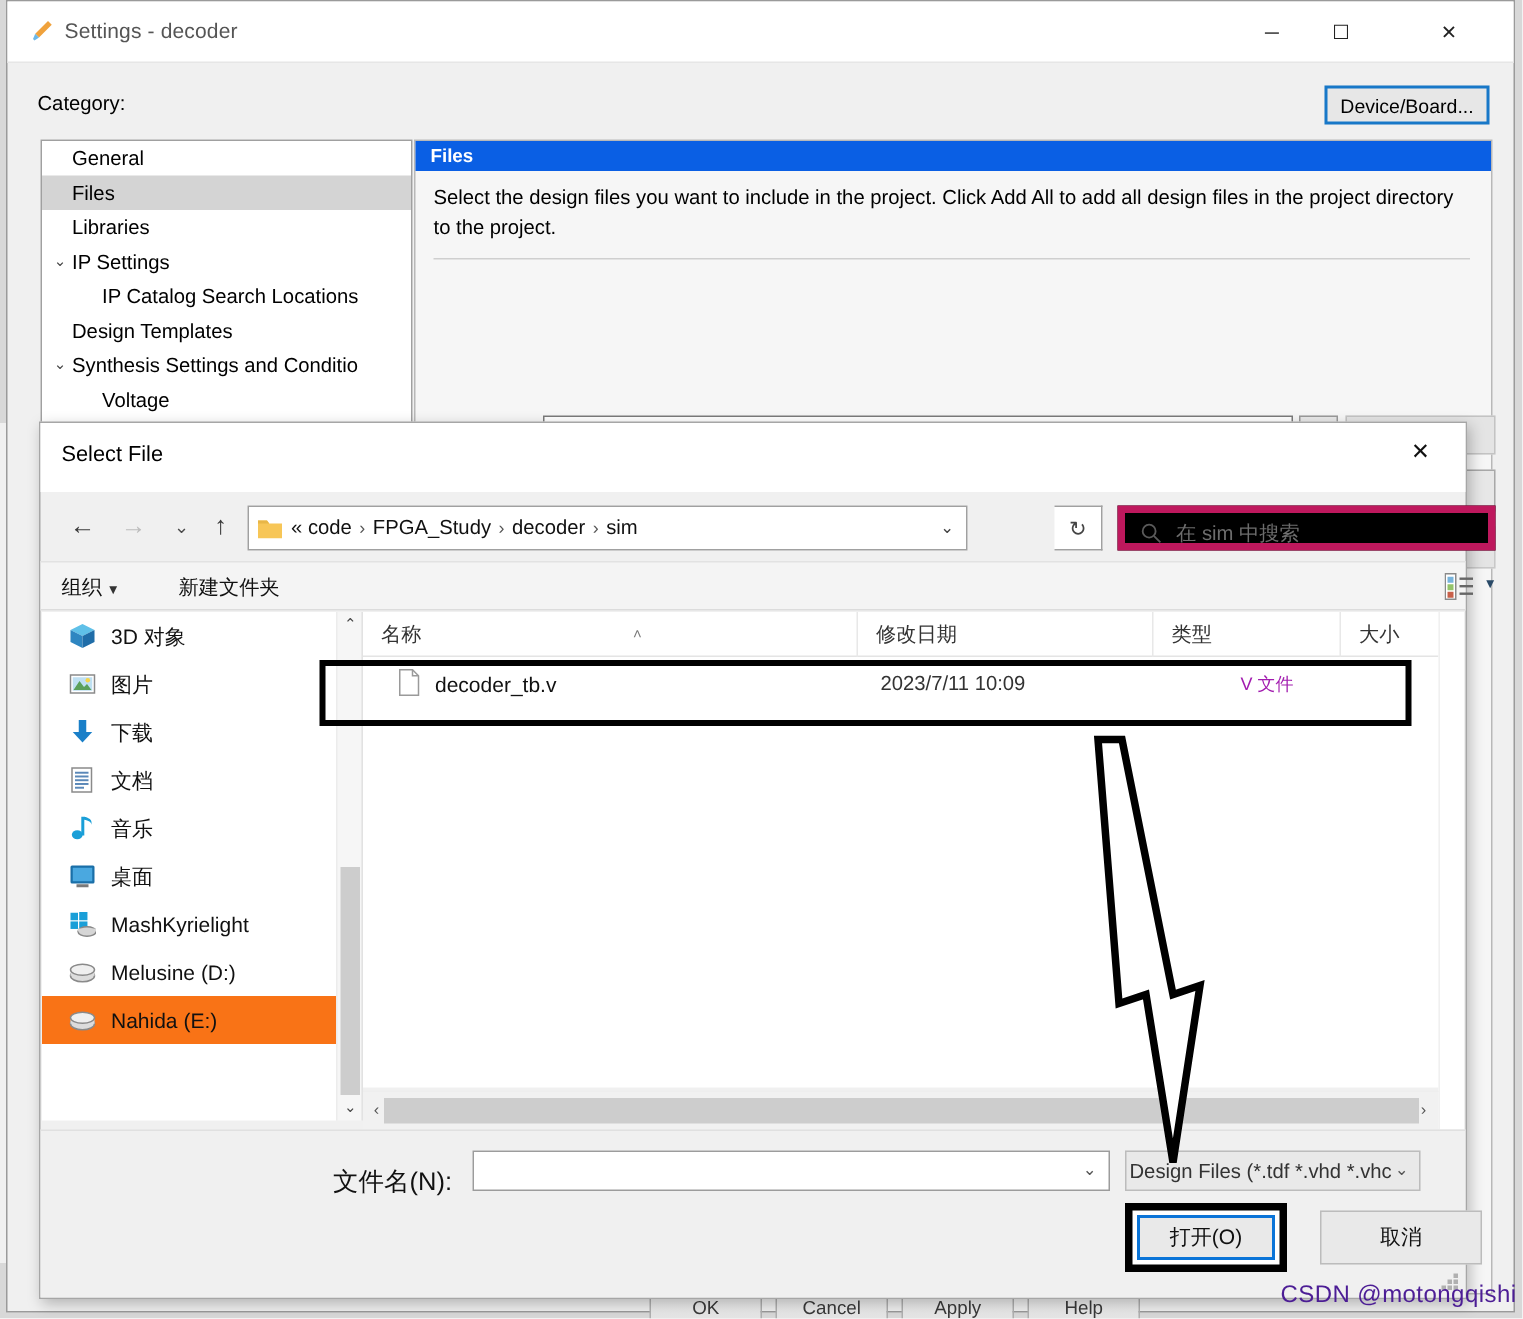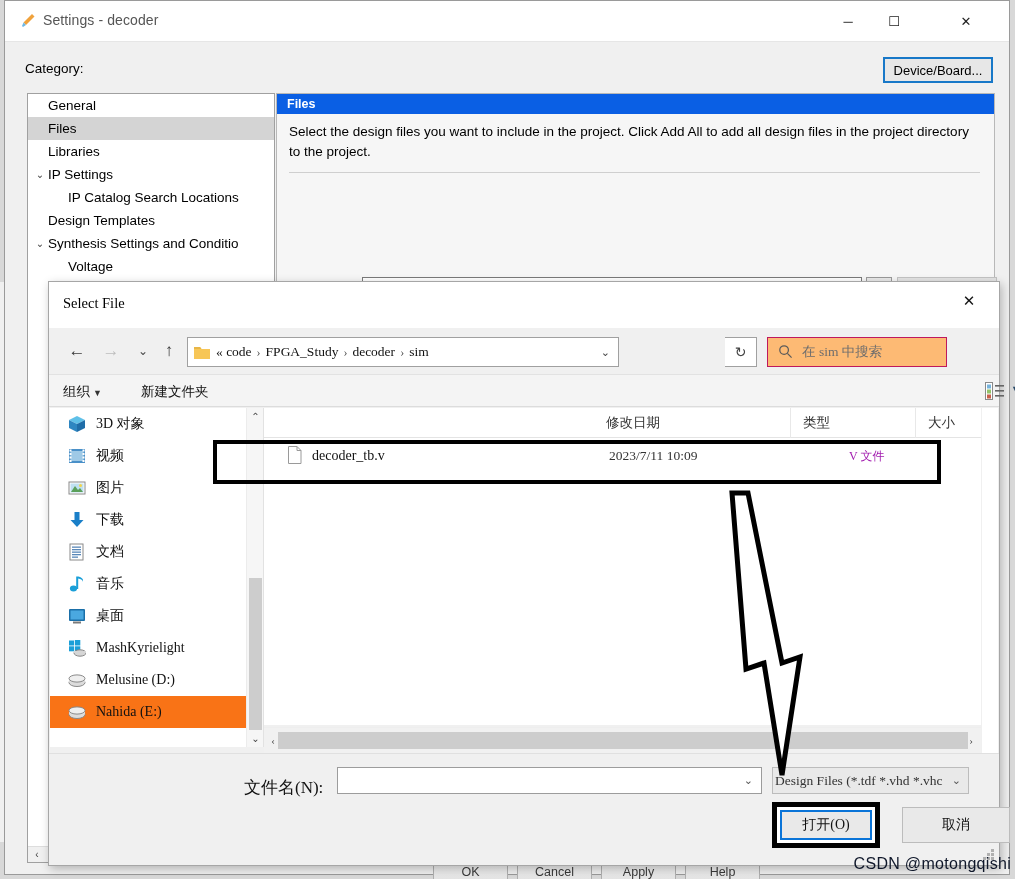--- a/index.html
+++ b/index.html
@@ -158,61 +158,60 @@
   }
   .bt-chev { position:absolute; left: 12px; font-size: 10px; color:#444; }
   .behind-bottom-arrow {
     position:absolute; left: 12px; bottom: 4px; width: 26px; height: 24px;
     background:#ececec; border:1px solid #a5a5a5; font-size:11px;
     display:flex; align-items:center; justify-content:center; color:#333;
   }
 
   
   .dlg {
-    position:absolute; left: 48px; top: 281px; width: 952px; height: 585px;
+    position:absolute; left: 26px; top: 281px; width: 952px; height: 585px;
     background:#f0f0f0; border:1px solid #a6a6a6;
     box-shadow: 2px 3px 9px rgba(0,0,0,.25);
-    font-family: Liberation Serif, serif;
   }
   .dlg-title {
     position:absolute; left:0; top:0; width:100%; height: 46px; background:#fff;
   }
   .dlg-title-text { position:absolute; left: 14px; top: 13px; font-size:14.5px; color:#000; }
   .dlg-close {
     position:absolute; right: 8px; top: 0; width: 44px; height: 38px;
     display:flex; align-items:center; justify-content:center; font-size: 15px; color:#111;
   }
   .nav-row { position:absolute; left:0; top: 46px; width:100%; height: 46px; }
   .nav-btn {
     position:absolute; top: 8px; width: 28px; height: 30px;
     display:flex; align-items:center; justify-content:center; font-size: 17px; color:#555;
   }
   .nav-back { left: 14px; color:#3a3a3a; }
   .nav-fwd  { left: 48px; color:#bdbdbd; }
   .nav-down { left: 80px; font-size: 12px; color:#4a4a4a; }
   .nav-up   { left: 106px; color:#3a3a3a; }
   .addressbar {
-    position:absolute; left: 138px; top: 9px; width: 432px; height: 30px;
+    position:absolute; left: 138px; top: 9px; width: 480px; height: 30px;
     background:#fff; border:1px solid #a0a0a0;
   }
   .ab-folder { position:absolute; left: 6px; top: 7px; width:16px; height: 14px; }
   .ab-crumbs {
     position:absolute; left: 28px; top: 0; height: 28px; line-height: 28px;
     font-size: 13.5px; color:#111; white-space: nowrap;
   }
   .ab-crumbs .sep { color:#555; margin: 0 5px; font-size: 12px; }
   .ab-chev { position:absolute; right: 8px; top: 0; line-height: 28px; font-size: 11px; color:#444; }
   .refresh-btn {
     position:absolute; left: 676px; top: 9px; width: 32px; height: 30px;
     background:#fff; border:1px solid #a0a0a0; border-left: none;
     display:flex; align-items:center; justify-content:center; font-size: 14px; color:#444;
   }
   .searchbar {
-    position:absolute; left: 718px; top: 9px; width: 180px; height: 30px;
-    background:#fdba74; border:1px solid #be185d;
+    position:absolute; left: 718px; top: 9px; width: 252px; height: 30px;
+    background:#000000; border:5px solid #be185d;
   }
   .sb-icon { position:absolute; left: 10px; top: 6px; width: 15px; height: 15px; }
   .sb-ph { position:absolute; left: 34px; top: 0; line-height: 28px; font-size: 13.5px; color:#6d6d6d; }
 
   .toolbar2 {
     position:absolute; left:0; top: 92px; width:100%; height: 33px;
     background:#f4f4f4; border-top:1px solid #e2e2e2; border-bottom:1px solid #dcdcdc;
   }
   .tb-item {
     position:absolute; top: 6px; height: 21px; line-height: 21px; font-size: 13.5px; color:#111;
@@ -323,21 +322,21 @@
   .cancel-btn {
     position:absolute; left: 853px; top: 53px; width: 108px; height: 36px;
     background:#e9e9e9; border:1px solid #bcbcbc;
     display:flex; align-items:center; justify-content:center;
     font-size: 14px; color:#111;
   }
   .resize-grip { position:absolute; right: 4px; bottom: 4px; width: 14px; height: 14px; }
 
   .watermark {
     position:absolute; right: 4px; bottom: 6px;
-    font-size: 16px; color:#0f172a; letter-spacing: .3px;
+    font-size: 16px; color:#4c1d95; letter-spacing: .3px;
     font-family: "Liberation Sans", sans-serif;
   }
 
   .arrow-annot { position:absolute; left: 712px; top: 485px; width: 120px; height: 350px; }
 </style>
 </head>
 <body>
 
 <div id="root">
 
@@ -474,34 +473,20 @@
       </div>
     </div>
 
     <div class="nav-pane" id="nav-pane">
         <div class="np-item"><svg class="np-ico" viewBox="0 0 18 18">
             <polygon points="9,1 17,5 9,9 1,5" fill="#5fc0e8"></polygon>
             <polygon points="1,5 9,9 9,17 1,13" fill="#2e86c1"></polygon>
             <polygon points="17,5 9,9 9,17 17,13" fill="#1f6da8"></polygon>
           </svg><span>3D 对象</span></div>
         <div class="np-item"><svg class="np-ico" viewBox="0 0 18 18">
-            <rect x="1" y="2" width="16" height="14" fill="#4a90c8"></rect>
-            <rect x="2.5" y="4" width="13" height="10" fill="#9ec9e6"></rect>
-            <g fill="#fff">
-              <rect x="1.5" y="2.5" width="2" height="2"></rect>
-              <rect x="1.5" y="6" width="2" height="2"></rect>
-              <rect x="1.5" y="9.5" width="2" height="2"></rect>
-              <rect x="1.5" y="13" width="2" height="2"></rect>
-              <rect x="14.5" y="2.5" width="2" height="2"></rect>
-              <rect x="14.5" y="6" width="2" height="2"></rect>
-              <rect x="14.5" y="9.5" width="2" height="2"></rect>
-              <rect x="14.5" y="13" width="2" height="2"></rect>
-            </g>
-          </svg><span>视频</span></div>
-        <div class="np-item"><svg class="np-ico" viewBox="0 0 18 18">
             <rect x="1" y="3" width="16" height="12" fill="#fff" stroke="#8a8a8a"></rect>
             <rect x="2.5" y="4.5" width="13" height="9" fill="#bfe0f2"></rect>
             <polygon points="3,13 7,7 10,11 12,9 15,13" fill="#5aa05a"></polygon>
             <circle cx="12.5" cy="6.5" r="1.5" fill="#f5d44a"></circle>
           </svg><span>图片</span></div>
         <div class="np-item"><svg class="np-ico" viewBox="0 0 18 18">
             <rect x="6.5" y="1" width="5" height="8" fill="#1a7fc8"></rect>
             <polygon points="2.5,9 15.5,9 9,16" fill="#1a7fc8"></polygon>
           </svg><span>下载</span></div>
         <div class="np-item"><svg class="np-ico" viewBox="0 0 18 18">
@@ -547,20 +532,21 @@
       </div>
     <div class="np-scroll">
       <div class="arrow up">⌃</div>
       <div class="thumb"></div>
       <div class="arrow dn">⌄</div>
     </div>
     <div class="np-splitter"></div>
 
     <div class="list-pane">
       <div class="lp-head" id="lp-head">
+          <div class="lp-th" style="left: 0px; width: 330px;"><span>名称</span><span class="lp-sortmark">˄</span></div>
           <div class="lp-th" style="left: 330px; width: 197px;"><span>修改日期</span></div>
           <div class="lp-th" style="left: 527px; width: 125px;"><span>类型</span></div>
           <div class="lp-th" style="left: 652px; width: 80px;"><span>大小</span></div>
         </div>
       <div class="file-row">
         <svg class="fr-ico" viewBox="0 0 14 18">
           <path d="M0.5 0.5 h8.5 l4 4 v13 h-12.5 Z" fill="#fff" stroke="#9a9a9a"></path>
           <path d="M9 0.5 v4 h4" fill="none" stroke="#9a9a9a"></path>
         </svg>
         <div class="fr-name">decoder_tb.v</div>

